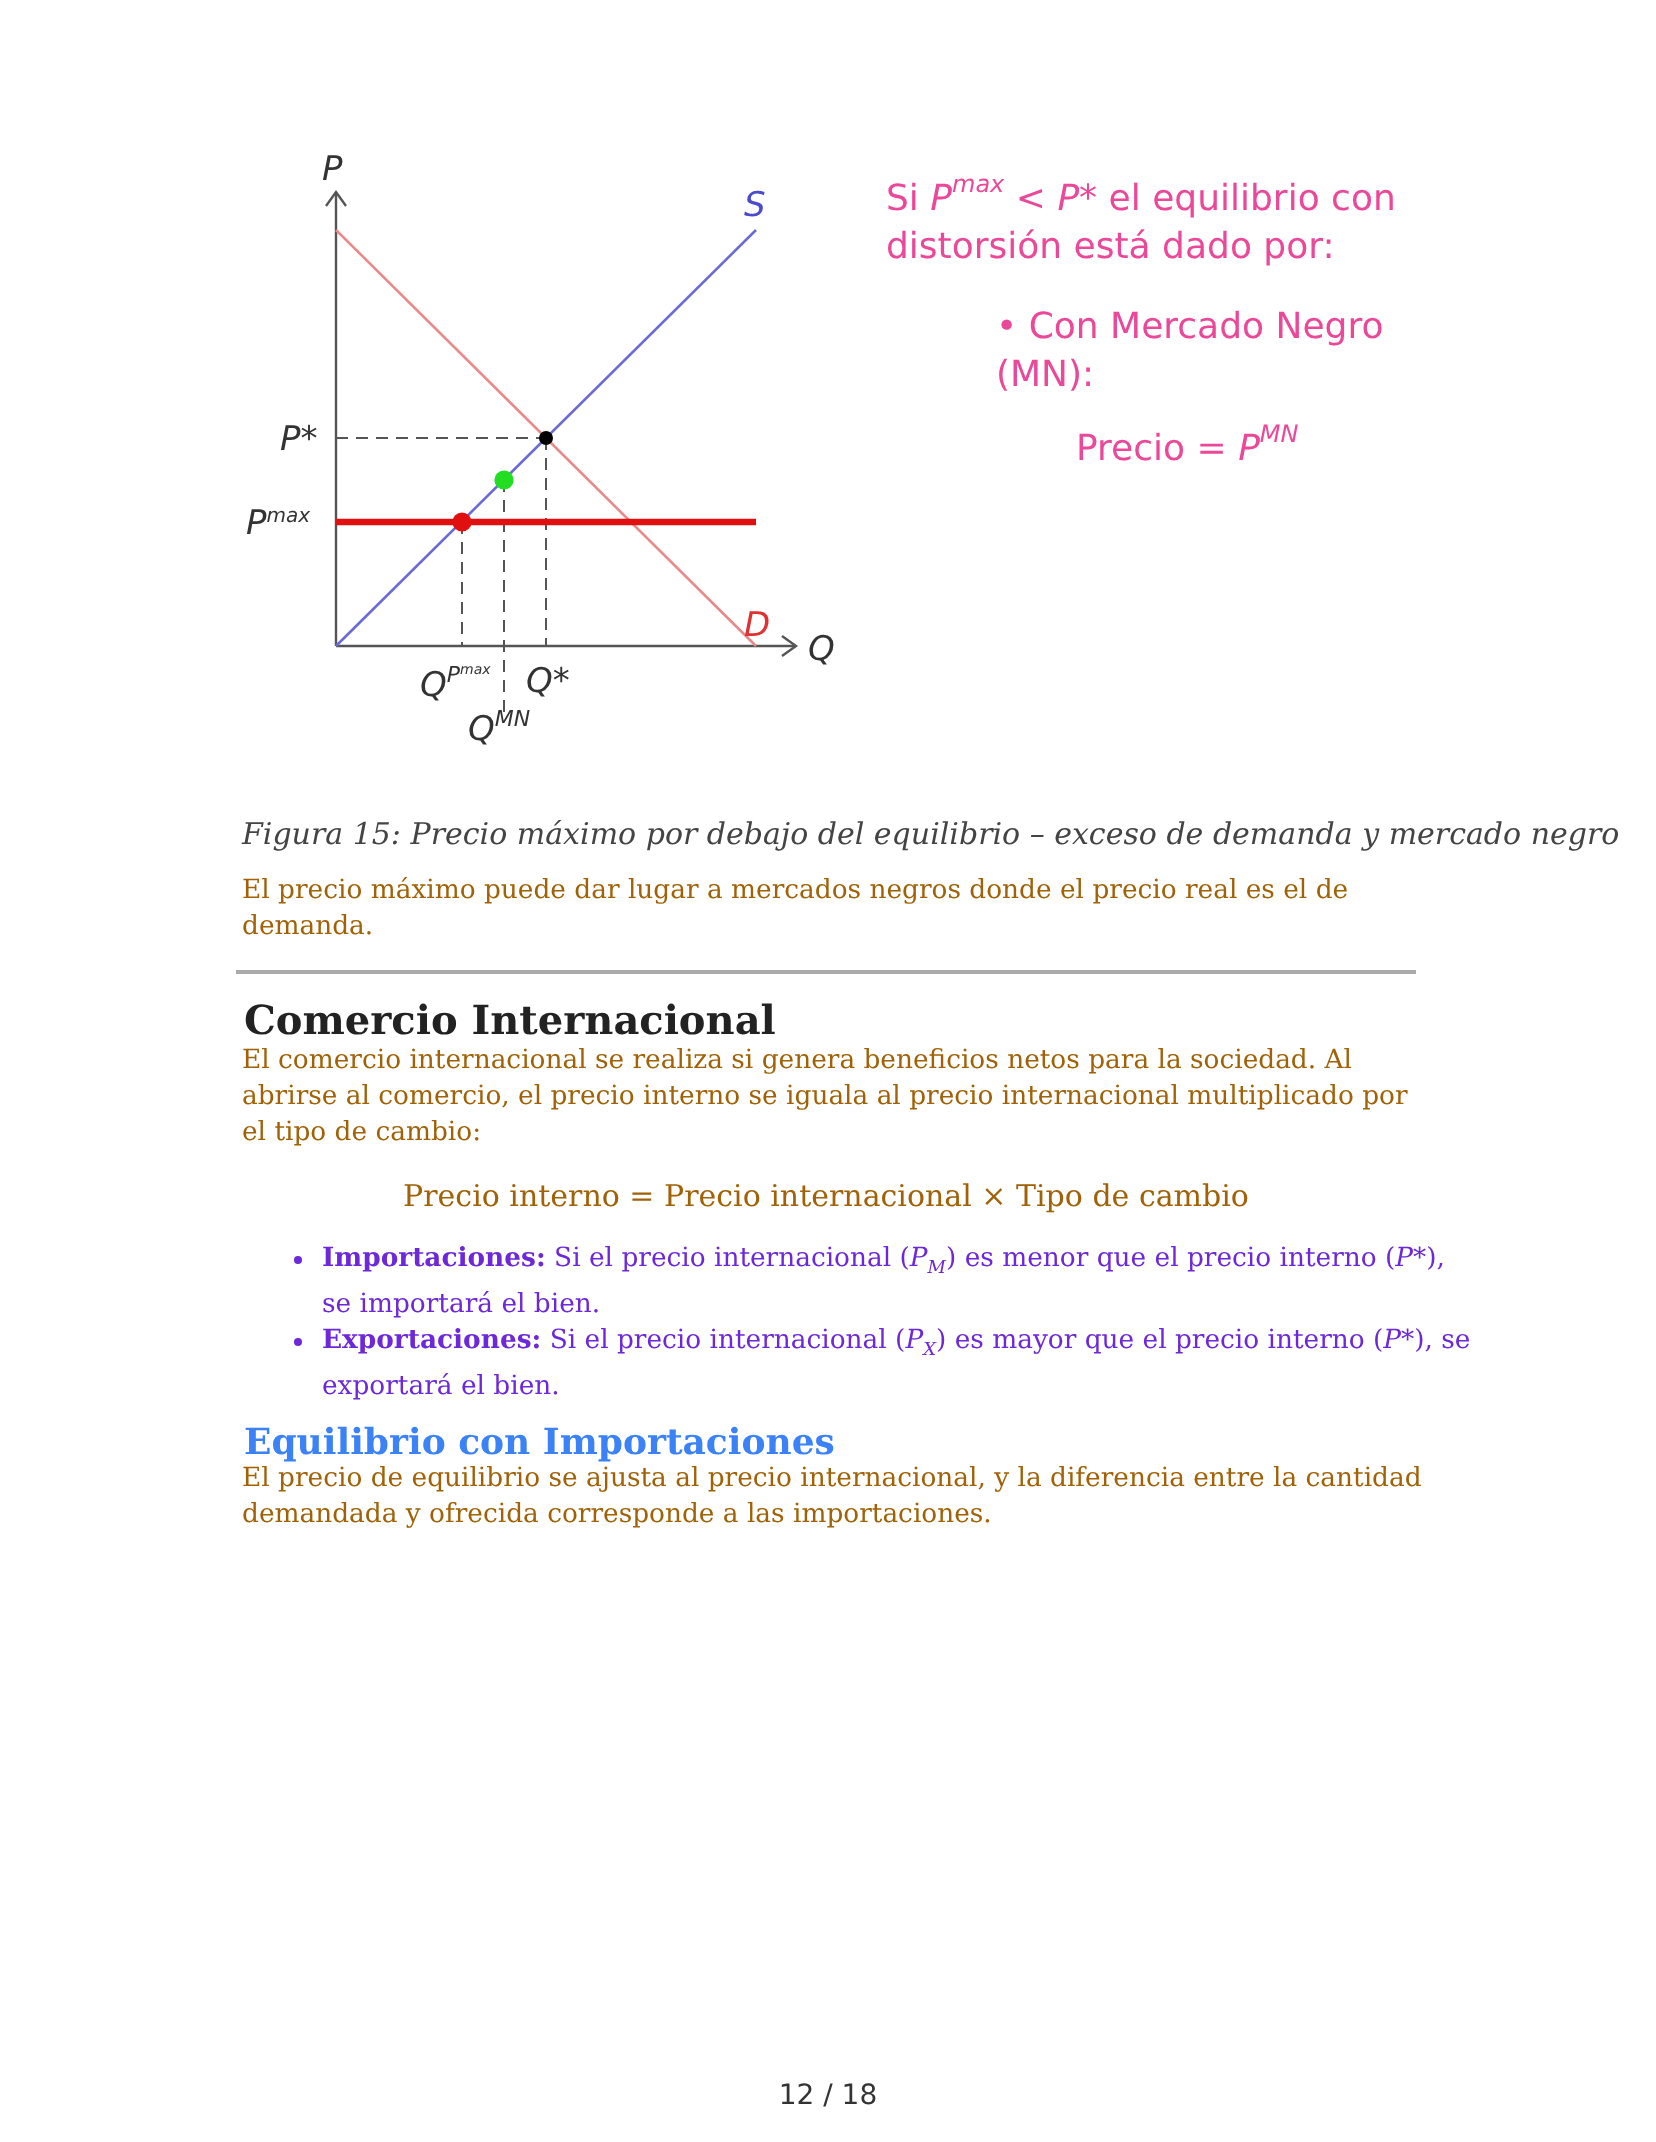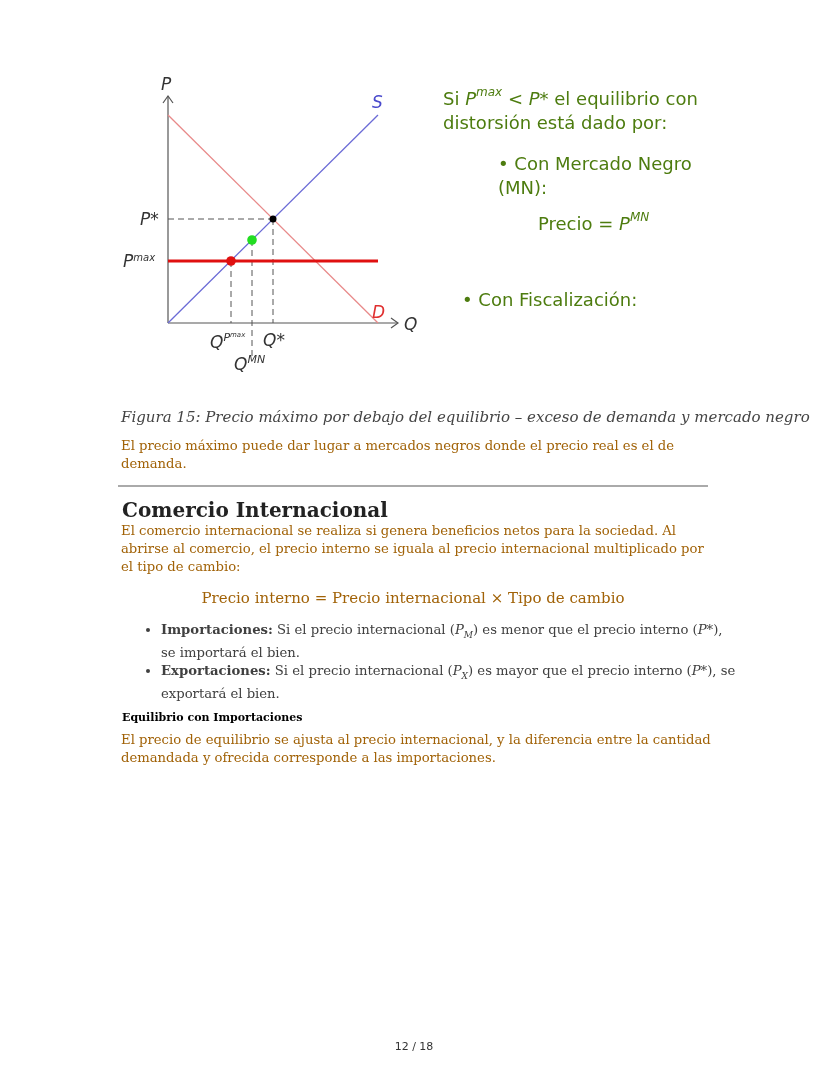--- a/index.html
+++ b/index.html
@@ -2,34 +2,34 @@
 <html><head>
 <meta charset="utf-8">
 <style>
   html, body { margin:0; padding:0; background:#ffffff; }
   body { width:828px; height:1071px; position:relative; overflow:hidden; color:#222; }
   .abs { position:absolute; }
 
   
   #figure { position:absolute; left:110px; top:60px; width:610px; height:330px; }
   #figure svg { position:absolute; left:0; top:0; }
-  .slide-text { font-family:"DejaVu Sans","Liberation Sans",sans-serif; color:#4d7c0f; font-size:18px; line-height:24px; }
+  .slide-text { font-family:"DejaVu Sans","Liberation Sans",sans-serif; color:#ec4899; font-size:18px; line-height:24px; }
   .mi { font-style:italic; }
   .sup { font-size:12px; vertical-align:9px; font-style:italic; }
   .sup2 { font-size:9px; vertical-align:13px; font-style:italic; }
 
   .caption { left:121px; top:408px; font-size:15px; font-style:italic; color:#444; font-family:"DejaVu Serif","Liberation Serif",serif; }
   .para { font-family:"DejaVu Serif","Liberation Serif",serif; font-size:13.2px; line-height:18px; color:#a16207; }
   .hr { left:118px; top:485px; width:590px; height:2px; background:#aaa; }
   .h2 { font-family:"DejaVu Serif","Liberation Serif",serif; font-weight:bold; font-size:20px; color:#222; }
-  .h3 { font-family:"DejaVu Serif","Liberation Serif",serif; font-weight:bold; font-size:11px; color:#000000; }
+  .h3 { font-family:"DejaVu Serif","Liberation Serif",serif; font-weight:bold; font-size:18px; color:#3b82f6; }
   .eq { font-family:"DejaVu Serif","Liberation Serif",serif; font-size:15px; color:#a16207; left:118px; width:590px; text-align:center; top:589px; }
   ul.bullets { position:absolute; left:143px; top:621px; margin:0; padding:0 0 0 18px; width:575px; }
-  ul.bullets li { font-family:"DejaVu Serif","Liberation Serif",serif; font-size:13.2px; line-height:17.5px; color:#404040; margin-bottom:0; }
-  .footer { left:0; width:828px; top:1040px; text-align:center; font-size:11px; color:#333; font-family:"DejaVu Sans","Liberation Sans",sans-serif; }
+  ul.bullets li { font-family:"DejaVu Serif","Liberation Serif",serif; font-size:13.2px; line-height:17.5px; color:#6d28d9; margin-bottom:0; }
+  .footer { left:0; width:828px; top:1040px; text-align:center; font-size:14px; color:#333; font-family:"DejaVu Sans","Liberation Sans",sans-serif; }
 </style>
 </head>
 <body>
 
 <div id="figure">
   <svg width="330" height="320" viewBox="0 0 330 320">
 
     <line x1="58" y1="263" x2="58" y2="36" stroke="#555" stroke-width="1.2"></line>
     <polyline points="53,43 58,36 63,43" fill="none" stroke="#555" stroke-width="1.2"></polyline>
     <line x1="58" y1="263" x2="288" y2="263" stroke="#555" stroke-width="1.2"></line>
@@ -69,23 +69,20 @@
 
   <div class="abs slide-text" style="left:352px; top:92px;margin-left:36px;">
     <span>•&nbsp;</span><span>Con Mercado Negro (MN):</span>
   </div>
 
   <div class="abs slide-text" style="left:428px; top:145px;">
     <span>Precio = </span><span class="mi">P</span><span class="sup">MN</span>
   </div>
 
 
-  <div class="abs slide-text" style="left:352px; top:228px;">
-    <span>•&nbsp;</span><span>Con Fiscalización:</span>
-  </div>
 
 </div>
 
 <div class="abs caption">Figura 15: Precio máximo por debajo del equilibrio – exceso de demanda y mercado negro</div>
 
 <div class="abs para" style="left:121px; top:437px; width:560px;">El precio máximo puede dar lugar a mercados negros donde el precio real es el de demanda.</div>
 
 <div class="abs hr"></div>
 
 <div class="abs h2" style="left:122px; top:498px;">Comercio Internacional</div>

